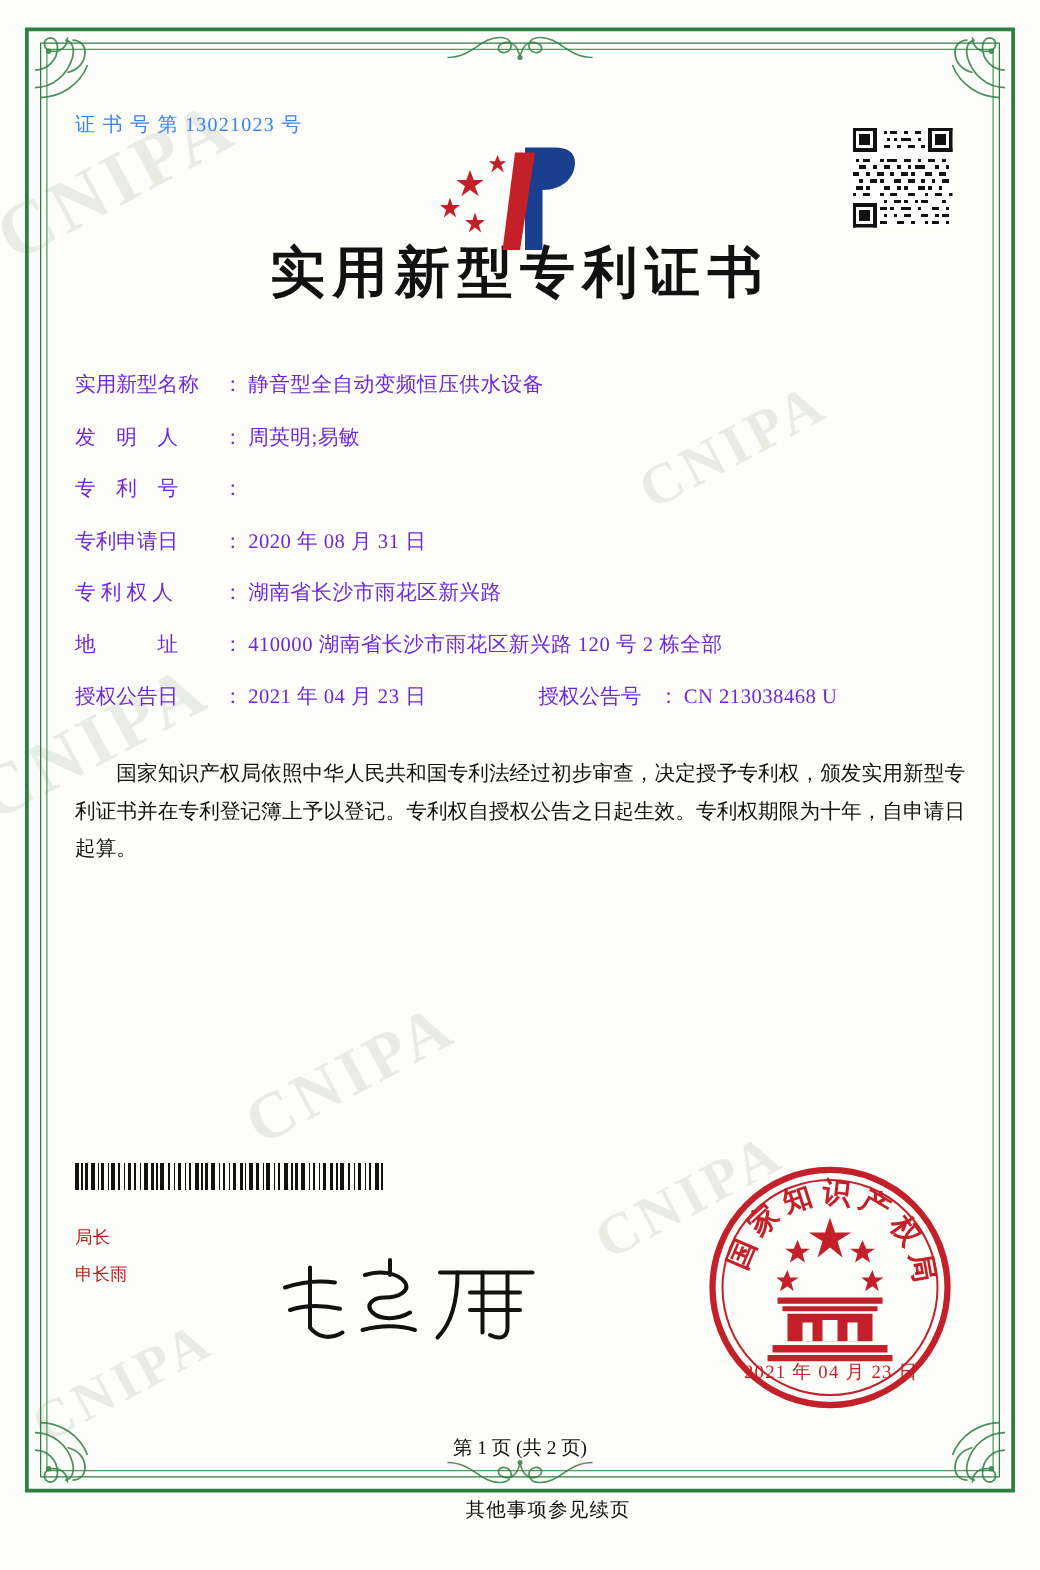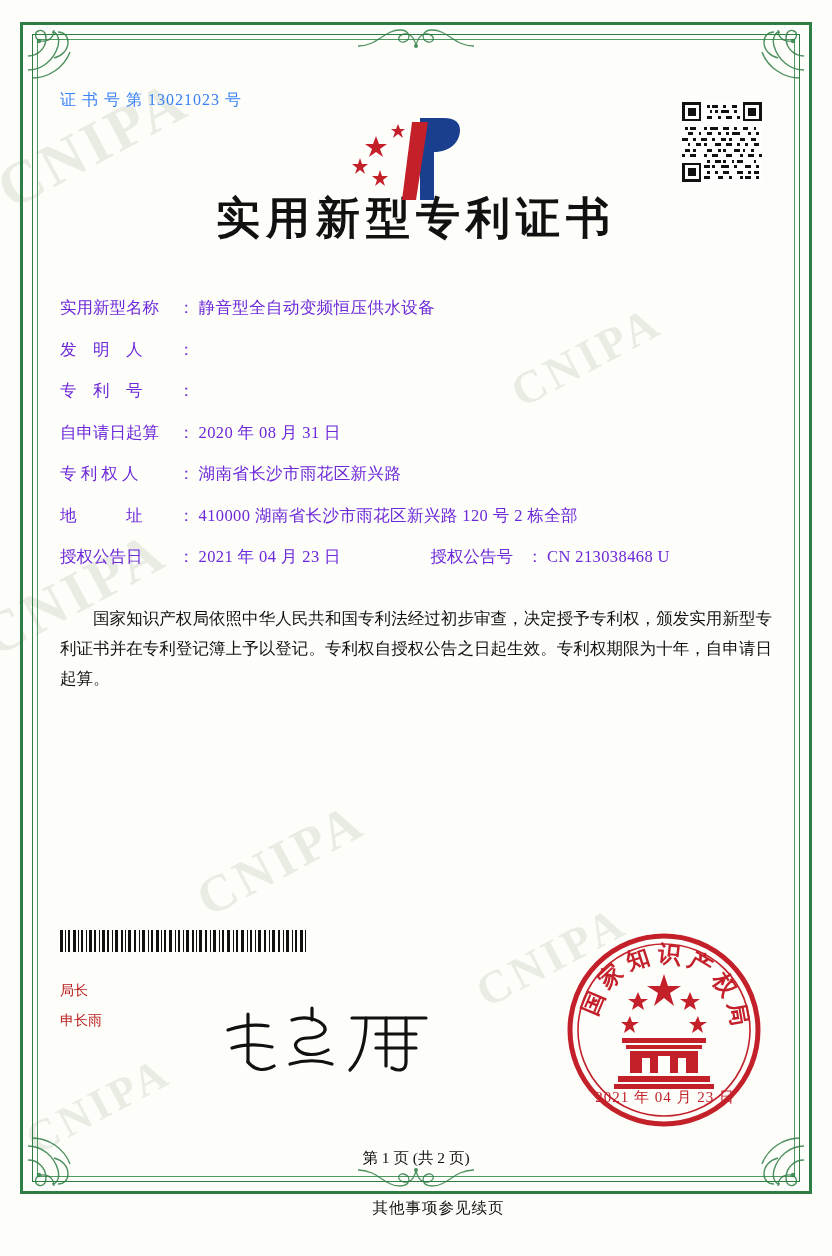--- a/index.html
+++ b/index.html
@@ -444,29 +444,30 @@
 
       <div class="field-row">
         <span class="f-label">实用新型名称</span>
         <span class="f-colon">：</span>
         <span class="f-value">静音型全自动变频恒压供水设备</span>
       </div>
 
       <div class="field-row">
         <span class="f-label">发　明　人</span>
         <span class="f-colon">：</span>
+        <span class="f-value">周英明;易敏</span>
       </div>
 
       <div class="field-row">
         <span class="f-label">专　利　号</span>
         <span class="f-colon">：</span>
       </div>
 
       <div class="field-row">
-        <span class="f-label">自申请日起算</span>
+        <span class="f-label">专利申请日</span>
         <span class="f-colon">：</span>
         <span class="f-value">2020 年 08 月 31 日</span>
       </div>
 
       <div class="field-row">
         <span class="f-label">专 利 权 人</span>
         <span class="f-colon">：</span>
         <span class="f-value">湖南省长沙市雨花区新兴路</span>
       </div>
 

